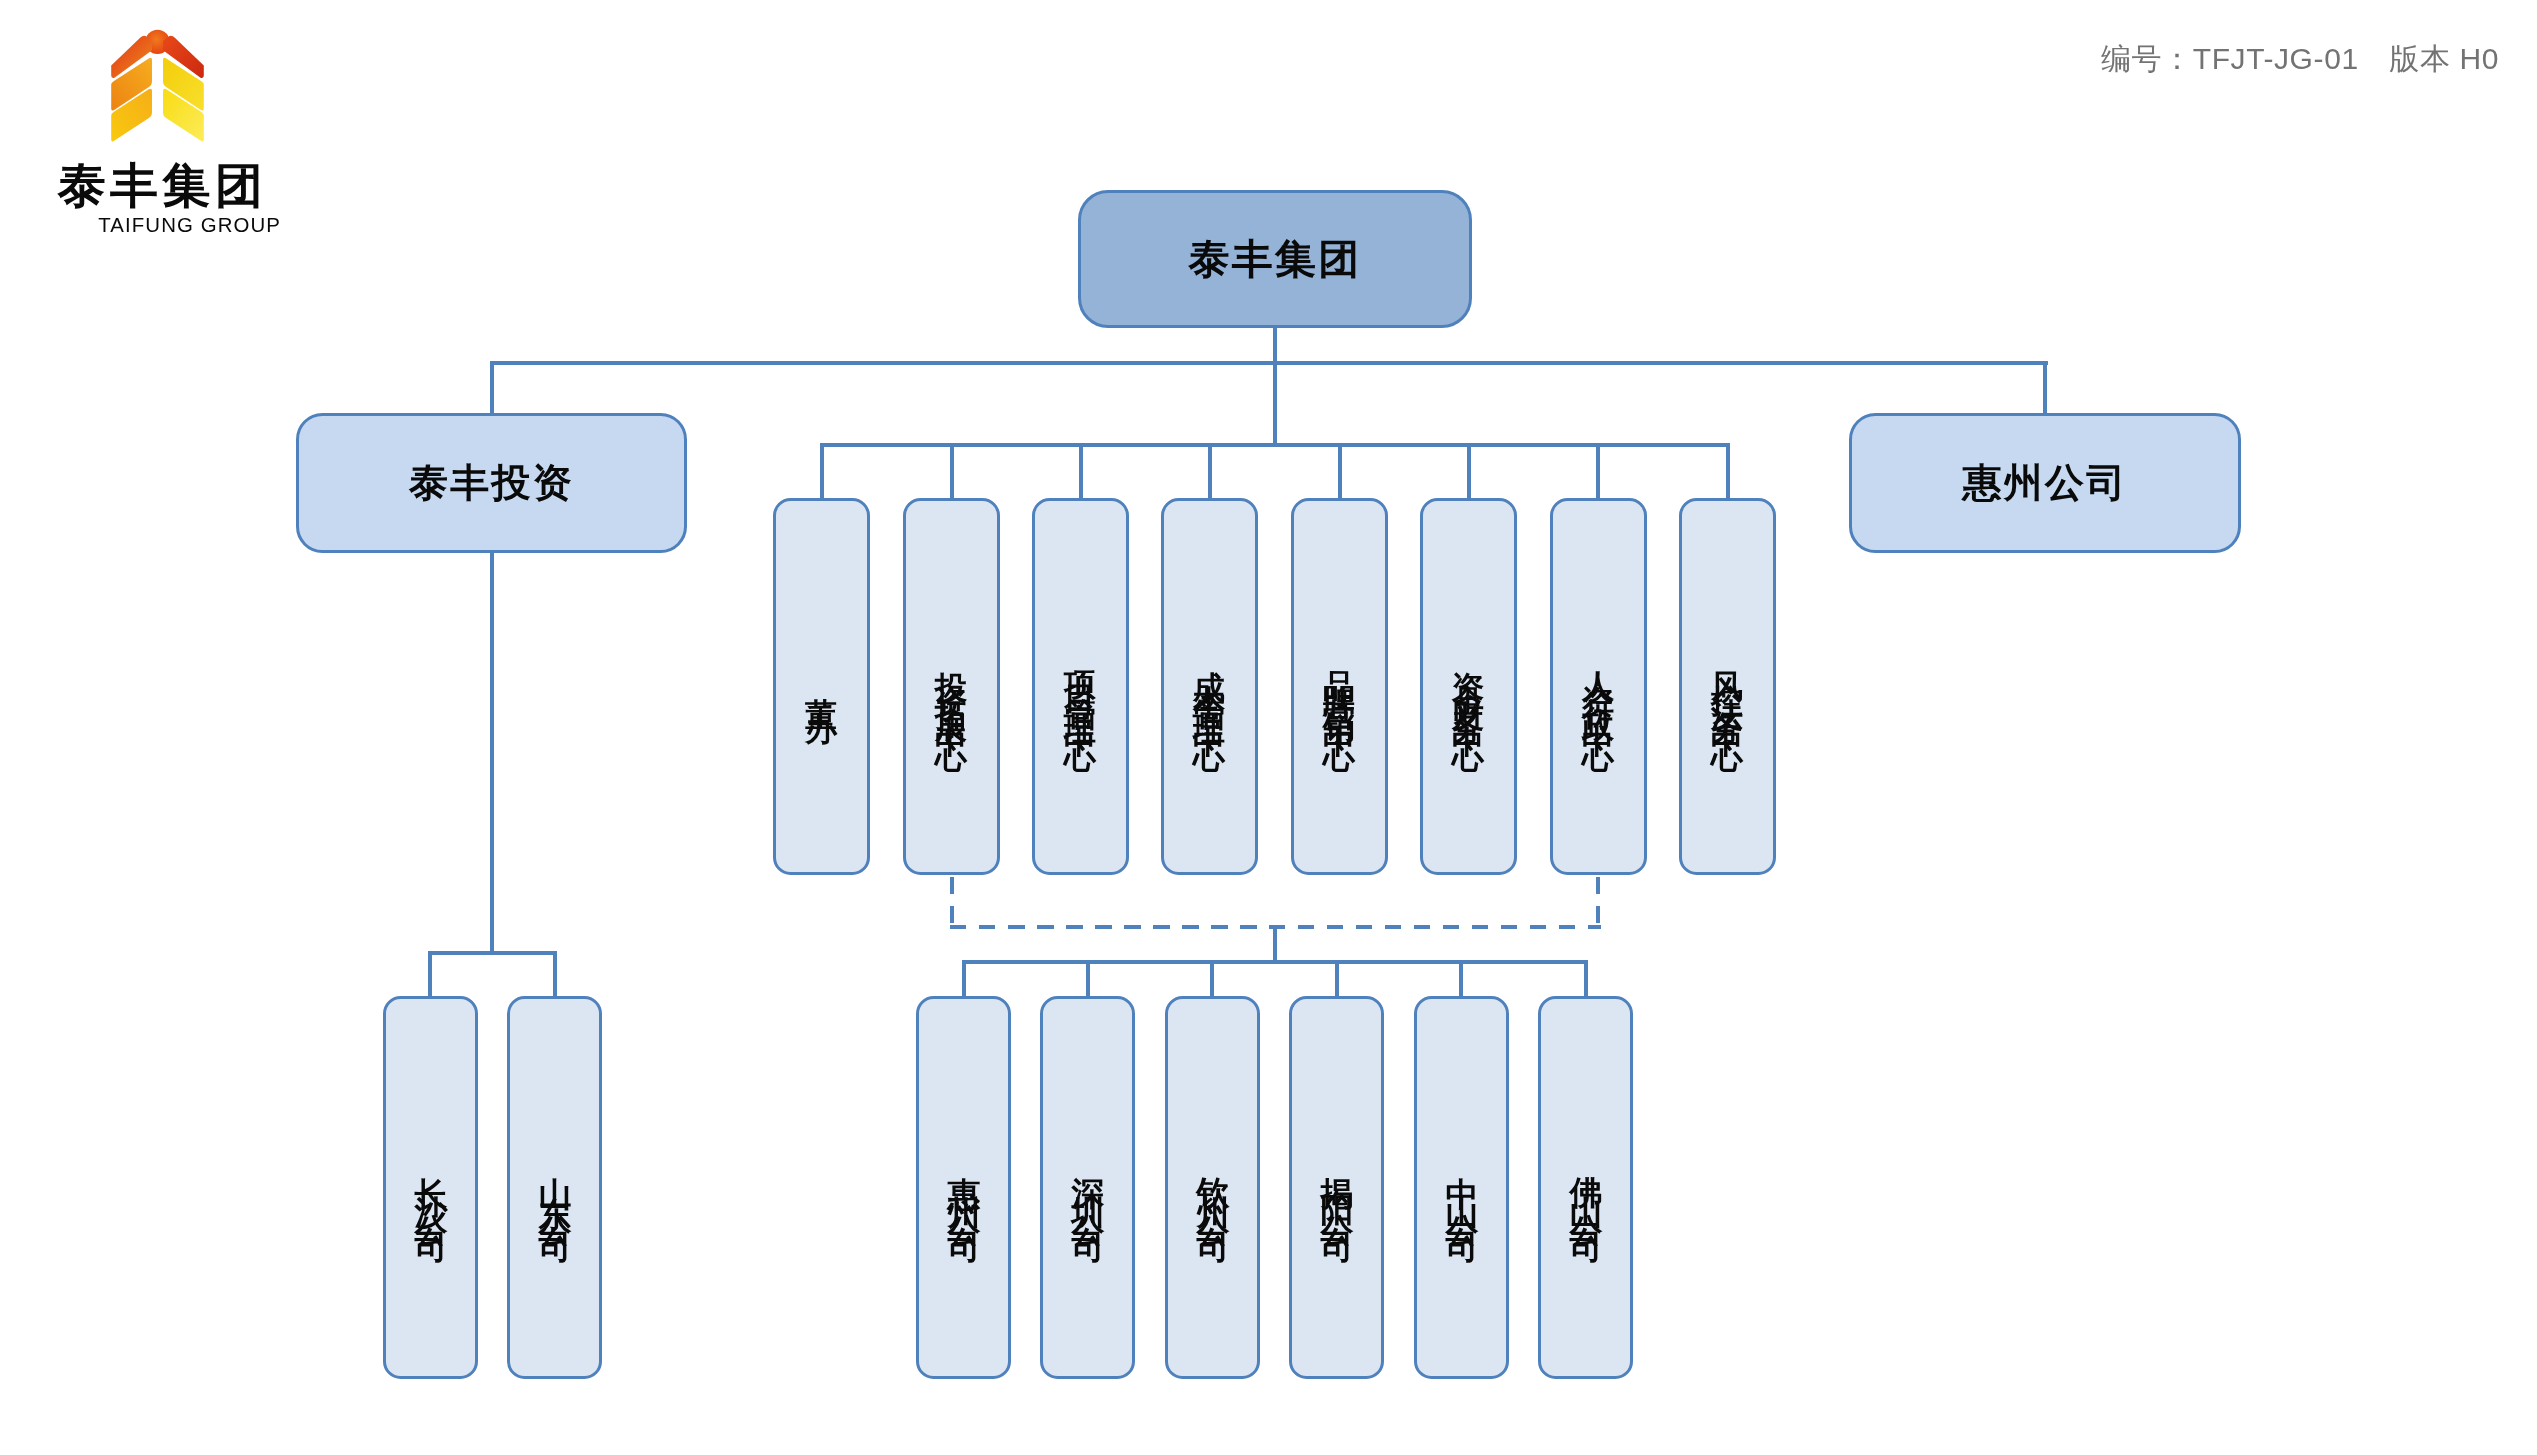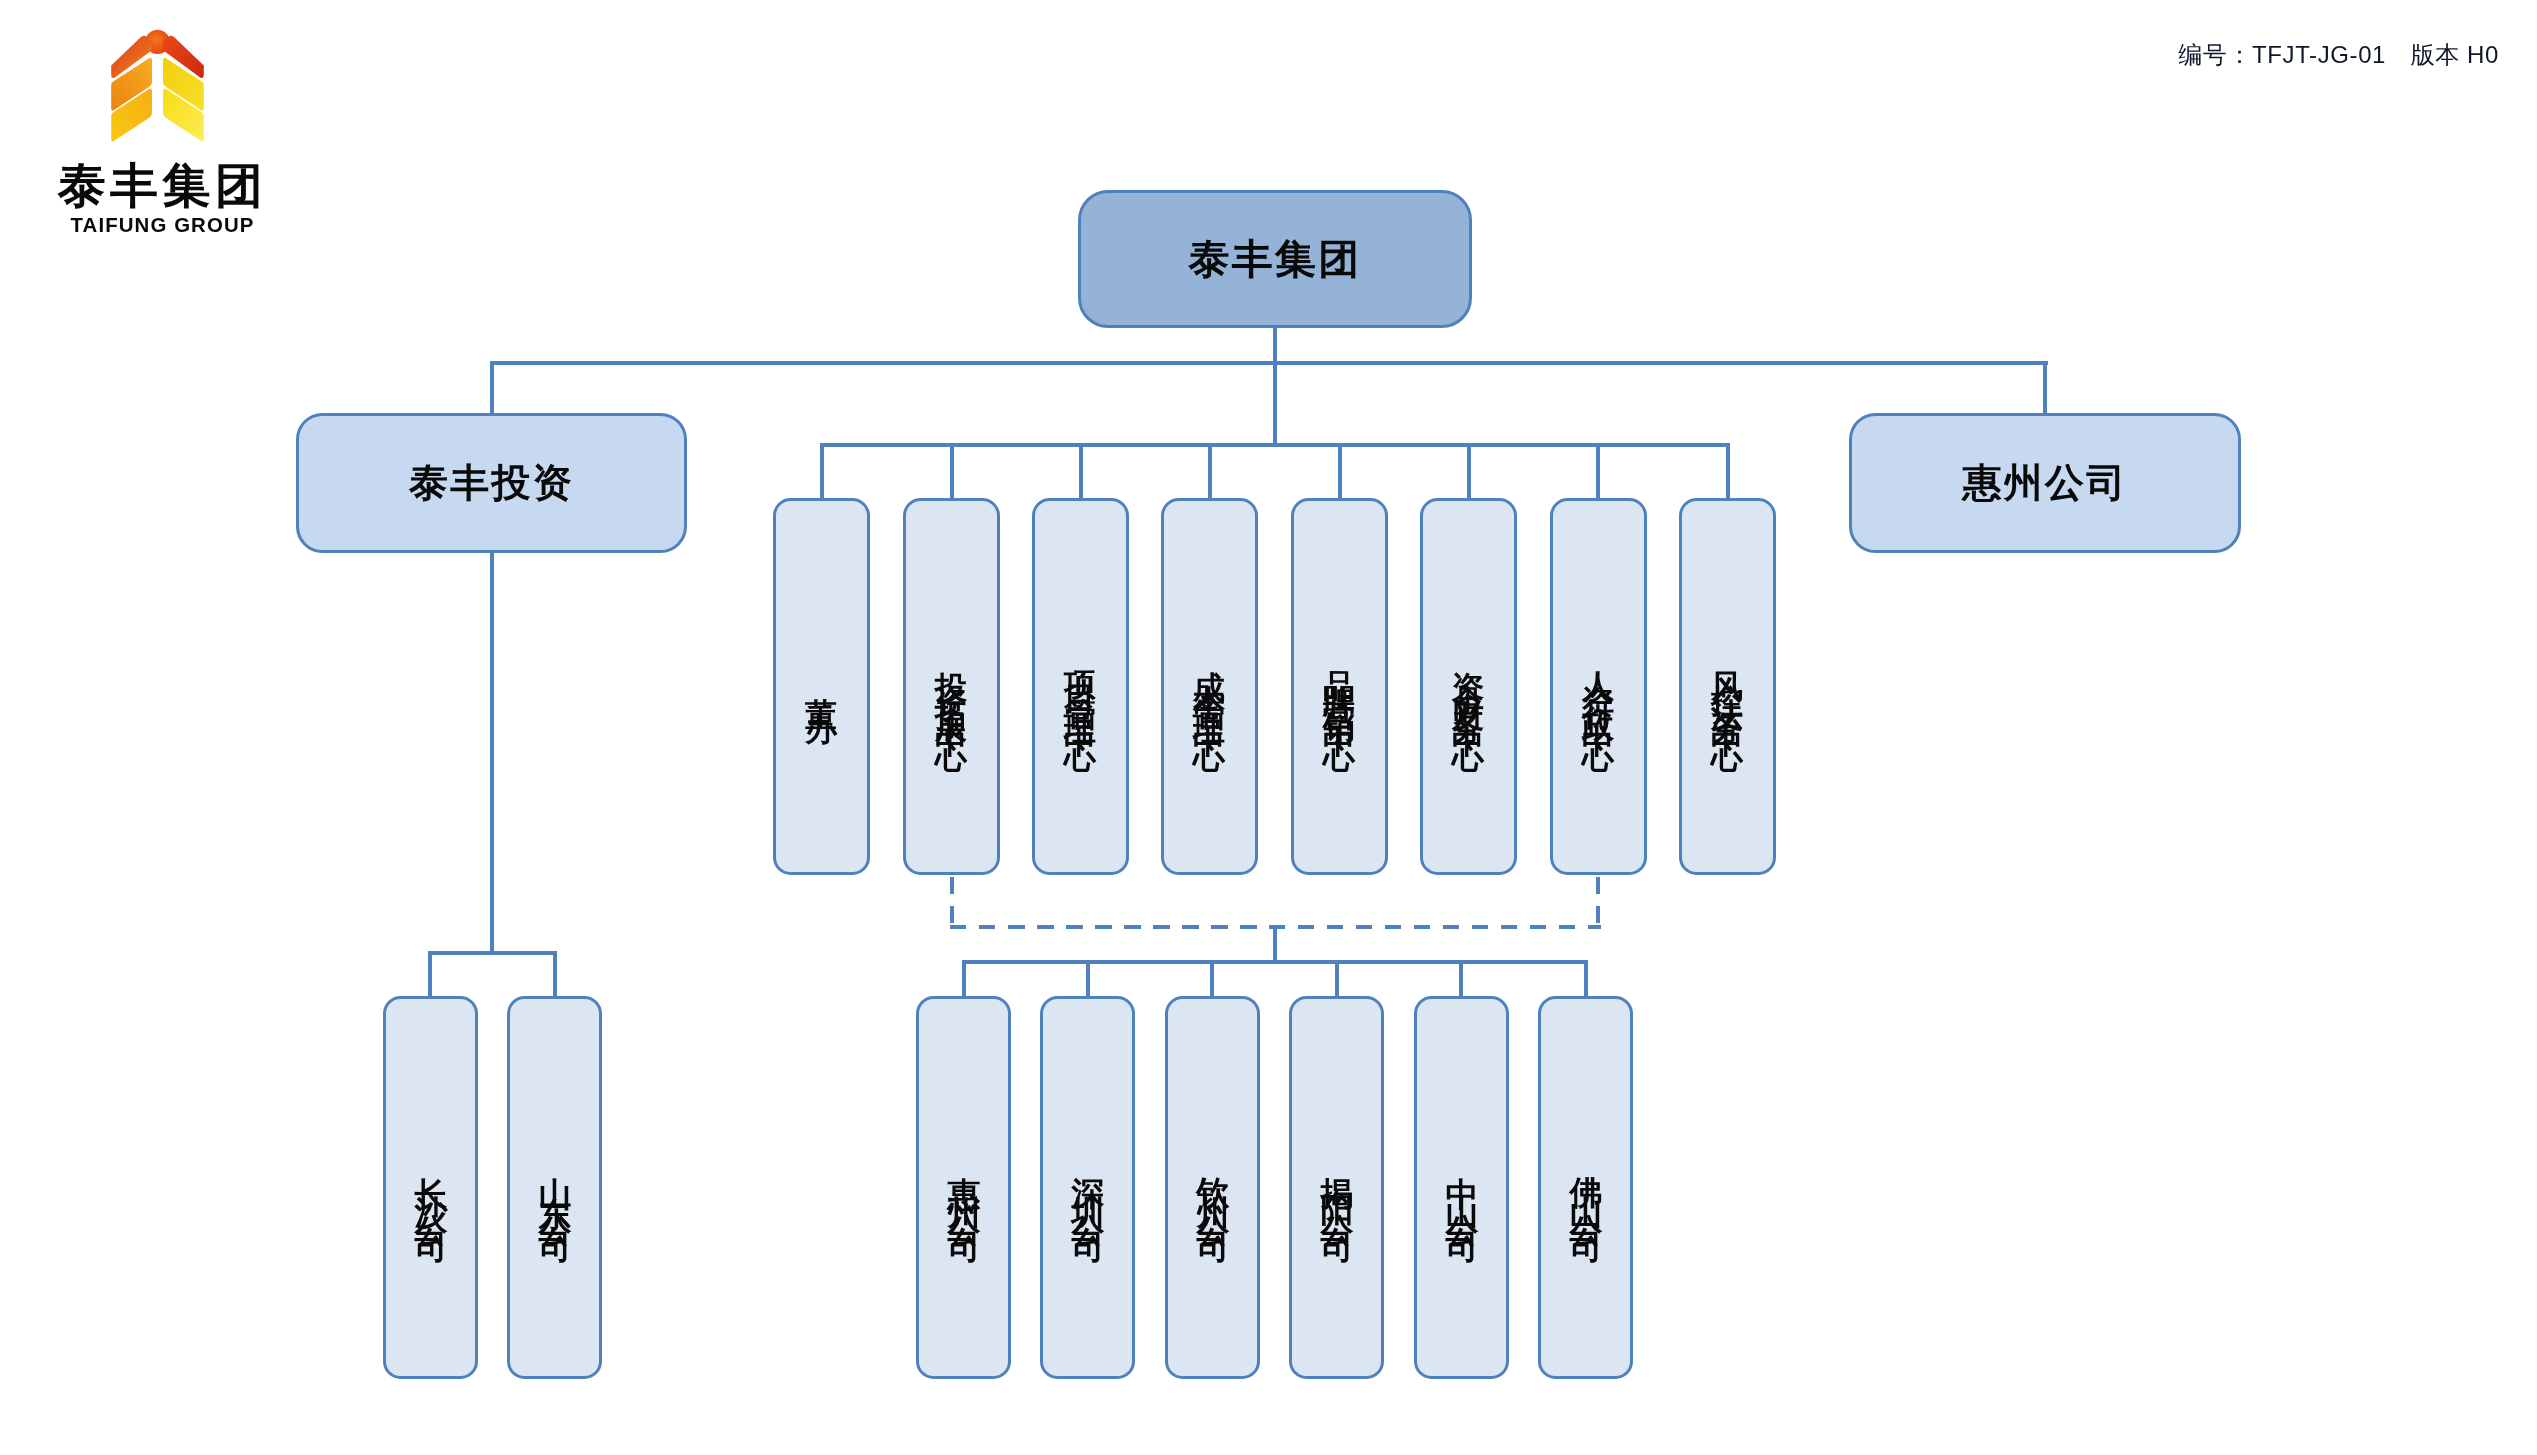--- a/index.html
+++ b/index.html
@@ -9,26 +9,26 @@
     font-family:"Liberation Sans","DejaVu Sans",sans-serif;
   }
   
   .logo-wrap{position:absolute;left:44px;top:22px;width:237px;}
   .logo-emblem{position:absolute;left:65px;top:5.5px;width:97px;height:117px;}
   .logo-cn{
     position:absolute;left:0px;top:132px;width:237px;text-align:center;
     font-size:48px;font-weight:700;color:#0a0a0a;letter-spacing:4.4px;white-space:nowrap;
   }
   .logo-en{
-    position:absolute;left:0px;top:192px;width:237px;text-align:center;
-    font-size:20.4px;font-weight:700;color:#0a0a0a;letter-spacing:1.1px;white-space:nowrap;
+    position:absolute;left:0px;top:192px;width:237px;text-align:right;
+    font-size:20.4px;font-weight:400;color:#0a0a0a;letter-spacing:1.1px;white-space:nowrap;
   }
   .doc-code{
     position:absolute;right:39px;top:39px;
-    font-size:24px;color:#0f172a;letter-spacing:0.6px;white-space:nowrap;
+    font-size:30px;color:#737373;letter-spacing:0.6px;white-space:nowrap;
   }
   
   .ln{position:absolute;background:#4f81bd;}
   .ln-dash-h{position:absolute;height:4.4px;background:repeating-linear-gradient(90deg,#4f81bd 0 16.5px,transparent 16.5px 29px);}
   .ln-dash-v{position:absolute;width:4.4px;background:repeating-linear-gradient(180deg,#4f81bd 0 16.5px,transparent 16.5px 29px);}
   
   .box{
     position:absolute;box-sizing:border-box;border:3.9px solid #4f81bd;
     display:flex;align-items:center;justify-content:center;
     color:#0a0a0a;font-weight:700;

